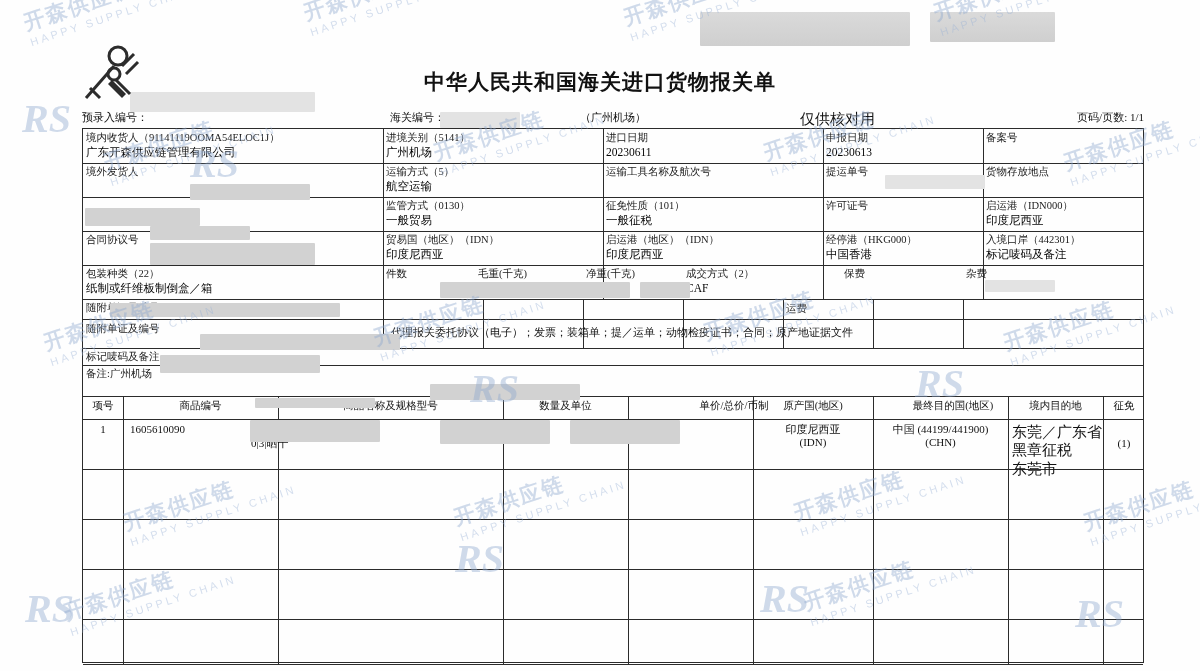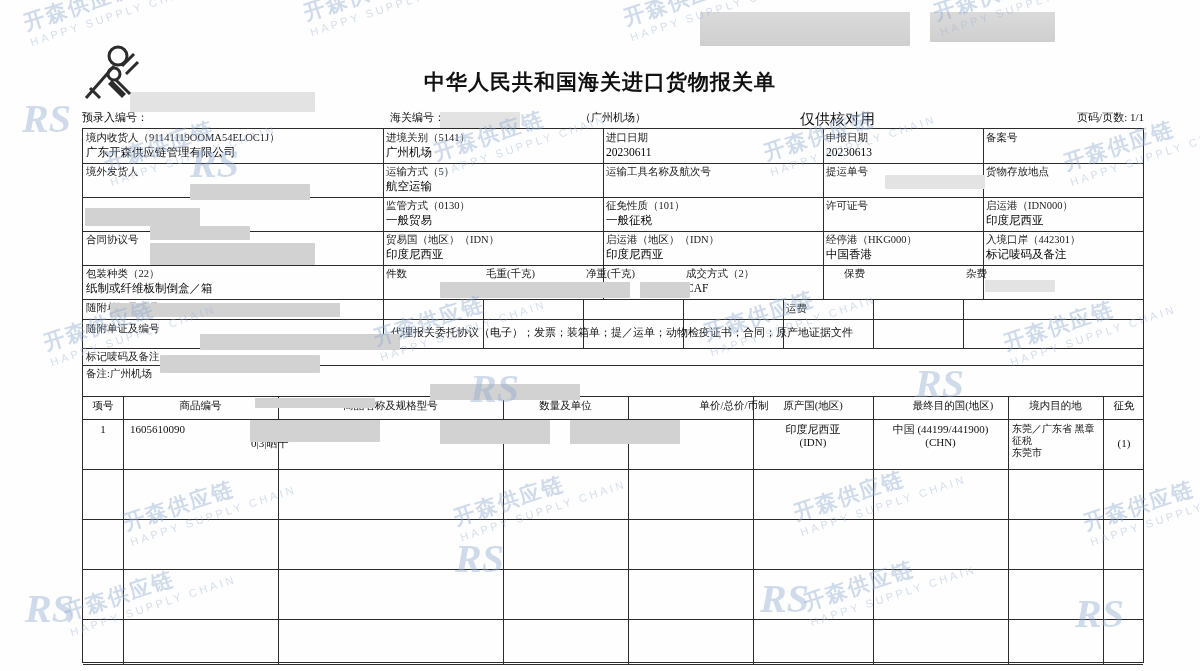--- a/index.html
+++ b/index.html
@@ -270,21 +270,21 @@
         <span class="val">标记唛码及备注</span>
       </div>
 
       <div class="cell" style="left:0; top:137px; width:300px;">
         <span class="lbl">包装种类（22）</span>
         <span class="val">纸制或纤维板制倒盒／箱</span>
       </div>
       <div class="cell" style="left:300px; top:137px; width:100px;">
         <span class="lbl">件数</span>
       </div>
-      <div class="cell" style="left:400px; top:137px; width:100px;">
+      <div class="cell" style="left:392px; top:137px; width:100px;">
         <span class="lbl">毛重(千克)</span>
       </div>
       <div class="cell" style="left:500px; top:137px; width:100px;">
         <span class="lbl">净重(千克)</span>
       </div>
       <div class="cell" style="left:600px; top:137px; width:100px;">
         <span class="lbl">成交方式（2）</span>
         <span class="val">CAF</span>
       </div>
       <div class="cell" style="left:700px; top:137px; width:90px;margin-top:35px;">
@@ -323,21 +323,21 @@
       <div class="cell goods-head" style="left:1020px; top:270px; width:42px;">征免</div>
 
       <div class="cell center" style="left:0; top:293px; width:40px;">1</div>
       <div class="cell" style="left:44px; top:293px; width:151px;">1605610090</div>
       <div class="cell" style="left:165px; top:293px; width:120px;">干刺参</div>
       <div class="cell" style="left:165px; top:307px; width:120px;">0|3|晒干</div>
       <div class="cell center" style="left:670px; top:293px; width:120px; white-space:pre-line;">印度尼西亚
 (IDN)</div>
       <div class="cell center" style="left:790px; top:293px; width:135px; white-space:pre-line;">中国 (44199/441900)
 (CHN)</div>
-      <div class="cell" style="left:926px; top:293px; width:96px; white-space:pre-line; font-size:10px;">东莞／广东省 黑章征税
+      <div class="cell" style="left:926px; top:293px; width:96px; white-space:pre-line; font-size:15px;">东莞／广东省 黑章征税
 东莞市</div>
       <div class="cell center" style="left:1020px; top:307px; width:42px;">(1)</div>
 
     </div>
   </div>
 
   <div class="redact" style="left:700px; top:12px; width:210px; height:34px;"></div>
   <div class="redact" style="left:930px; top:12px; width:125px; height:30px;"></div>
   <div class="redact light" style="left:130px; top:92px; width:185px; height:20px;"></div>
   <div class="redact light" style="left:440px; top:112px; width:80px; height:16px;"></div>

